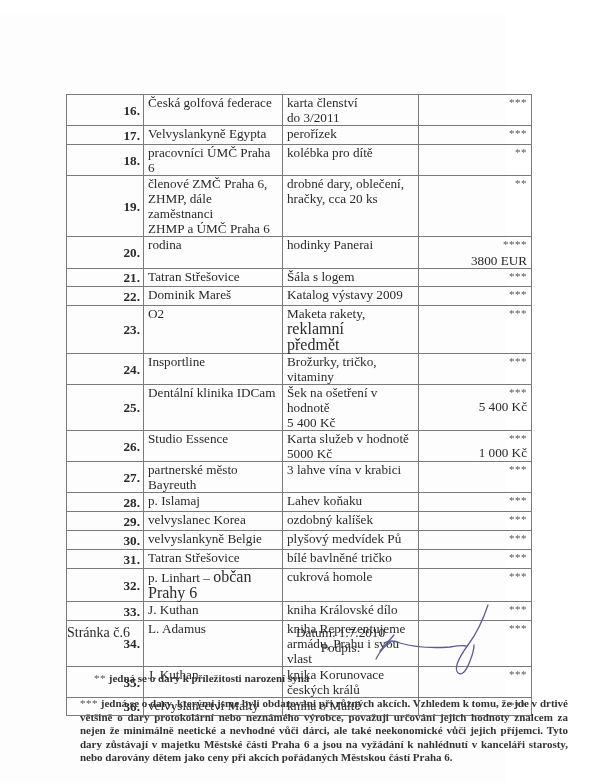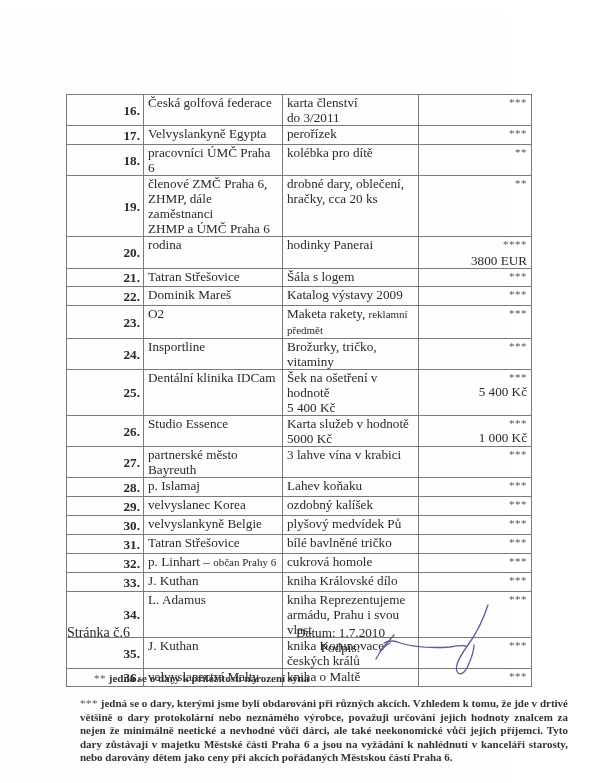--- a/index.html
+++ b/index.html
@@ -15,21 +15,21 @@
   table.gifts col.c-donor { width: 139px; }
   table.gifts col.c-gift { width: 136px; }
   table.gifts col.c-note { width: 113px; }
   td.num { text-align: right; font-weight: bold; vertical-align: middle !important;
            font-size: 14px; padding-right: 3px !important; }
   td.donor { padding-left: 4px; }
   td.gift { padding-left: 4px; }
   td.note { text-align: right; padding-right: 4px; }
   .stars { color: #555; font-size: 11px; letter-spacing: 0.5px; display: block; line-height: 14px; }
   .val { display: block; line-height: 15px; }
-  .small { font-size: 11px; }
+  .small { font-size: 16px; }
 
   .footer-left { position: absolute; left: 67px; top: 611px; font-size: 14px; }
   .footer-date { position: absolute; left: 296px; top: 611px; font-size: 13.2px; line-height: 15px; text-align: center; }
   .signature { position: absolute; left: 330px; top: 585px; width: 170px; height: 80px; }
 
   .notes { position: absolute; left: 68px; top: 646px; width: 512px;
            font-size: 11px; font-weight: bold; line-height: 13.4px; color: #333; text-align: justify; }
   .notes p { margin: 12px; }
   .notes .n1 { padding-left: 14px; }
   .notes .mark { color: #555; font-weight: normal; letter-spacing: 0.5px; }

